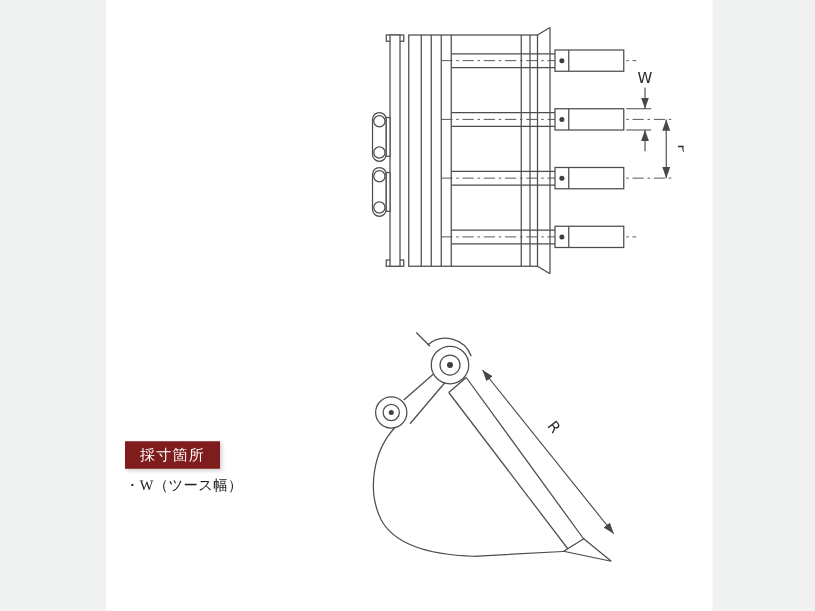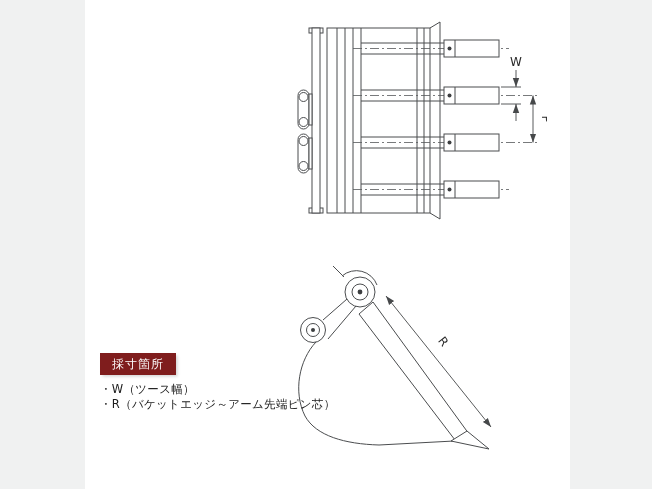--- a/index.html
+++ b/index.html
@@ -18,21 +18,21 @@
   .badge {
     position:absolute; left:15px; top:353px;
     background:#7f1d1d; color:#ffffff;
     font-size:12px; line-height:1; padding:5px 12px;
     letter-spacing:1px;
     box-shadow:1.5px 1.5px 3px rgba(0,0,0,0.18);
   }
   .legend {
     position:absolute; left:15px; top:382px;
     list-style:none; margin:0; padding:0;
-    font-size:11.5px; color:#1c1c1c;
+    font-size:11.5px; color:#1c1c1c;font-family:Liberation Serif, serif;
   }
   .legend li { line-height:14.5px; letter-spacing:0.3px; }
 
   svg .ln  { stroke:#4b4d4f; stroke-width:1; fill:none; }
   svg .fw  { fill:#ffffff; stroke:#4b4d4f; stroke-width:1; }
   svg .cl  { stroke:#55585a; stroke-width:0.8; fill:none; stroke-dasharray:9 3 2 3; }
   svg .dim { stroke:#46484a; stroke-width:0.9; fill:none; }
   svg text.dimlabel { font-family:"DejaVu Sans","Liberation Sans",sans-serif; font-size:12px; fill:#2a2a2a; }
 </style>
 </head>
@@ -161,17 +161,16 @@
       <g>
         <line class="dim" x1="103" y1="36" x2="208" y2="167" marker-start="url(#arrS)" marker-end="url(#arrS)"></line>
         <text class="dimlabel" x="157" y="84" text-anchor="middle" transform="rotate(52 157 84)">R</text>
       </g>
     </svg>
 
     <div class="badge">採寸箇所</div>
 
     <ul class="legend">
       <li>・W（ツース幅）</li>
-      <li>・R（バケットエッジ～アーム先端ピン芯）</li>
     </ul>
 
   </div>
 </div>
 
 </body></html>

